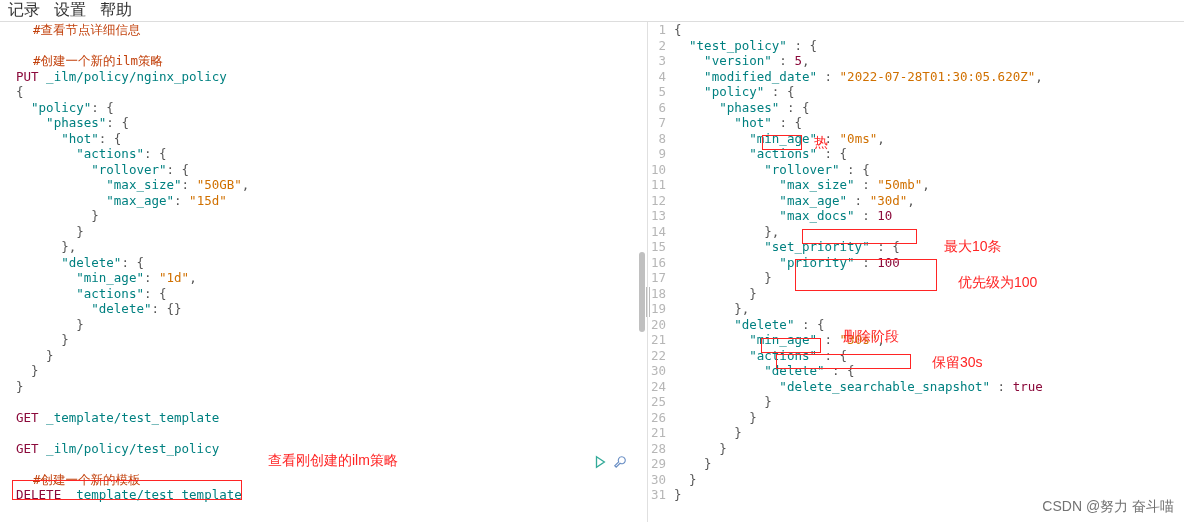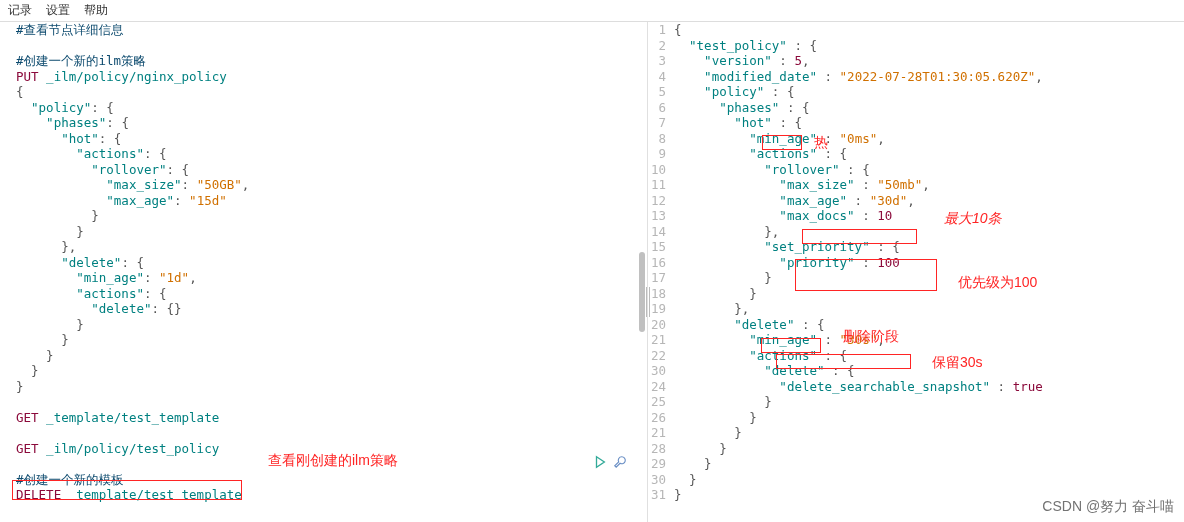--- a/index.html
+++ b/index.html
@@ -1,26 +1,26 @@
 <!DOCTYPE html>
 <html><head>
 <meta charset="utf-8">
 <style>
   * { margin:0; padding:0; box-sizing:border-box; }
   body { font-family: Consolas, Monaco, monospace; font-size:12.5px; background:#fff; color:#555; width:1184px; height:522px; overflow:hidden; position:relative; }
-  .menu { height:22px; border-bottom:1px solid #ddd; display:flex; align-items:center; padding:0 8px; gap:14px; font-family: "Microsoft YaHei", sans-serif; font-size:12px; color:#333; }
+  .menu { height:22px; border-bottom:1px solid #ddd; display:flex; align-items:center; padding:0 8px; gap:14px; font-family: "Microsoft YaHei", sans-serif; font-size:16px; color:#333; }
   .menu span { cursor:default; }
   .split { display:flex; height:500px; position:relative; }
   .left-pane { width:648px; position:relative; border-right:1px solid #e0e0e0; }
   .right-pane { flex:1; position:relative; }
   .code-area { position:absolute; inset:0; overflow:hidden; }
   .line { white-space:pre; padding:0 8px 0 16px; line-height:15.5px; height:15.5px; }
   .ln { display:inline-block; width:26px; text-align:right; padding-right:8px; color:#b6b6b6; }
   .right-pane .line{ padding-left:0;}
-  .c-cmt{color:#0c4a6e;}
+  .c-cmt{color:#c2410c;margin-left:17px;}
   .c-key{color:#8b0a3b;}
   .c-str{color:#d07000;}
   .c-num{color:#8b0a3b;}
   .c-prop{color:#008080;}
   .c-bool{color:#8b0a3b;margin-top:34px;}
   .divider-handle{ position:absolute; left:640px; top:250px; width:16px; height:60px; display:flex; align-items:center; justify-content:center; }
   .divider-handle:before,.divider-handle:after{content:'';display:block;width:1px;height:30px;background:#bbb;margin:0 1px;}
   .left-scroll{ position:absolute; right:2px; top:230px; width:6px; height:80px; background:#c0c0c0; border-radius:3px;}
   .red-box{ border:1.5px solid #ff2424; position:absolute; }
   .red-txt{ position:absolute; color:#ff2424; font-family:"Microsoft YaHei",sans-serif; font-size:14px; white-space:nowrap; }
@@ -118,21 +118,21 @@
         <div class="line"><span class="ln">26</span>          }</div>
         <div class="line"><span class="ln">21</span>        }</div>
         <div class="line"><span class="ln">28</span>      }</div>
         <div class="line"><span class="ln">29</span>    }</div>
         <div class="line"><span class="ln">30</span>  }</div>
         <div class="line"><span class="ln">31</span>}</div>
       </div>
   <div class="red-box" style="left: 114px; top: 113px; width: 40px; height: 15px;"></div>
       <div class="red-txt" style="left: 166px; top: 112px;">热</div>
       <div class="red-box" style="left: 154px; top: 207px; width: 115px; height: 15px;"></div>
-      <div class="red-txt" style="left: 296px; top: 188px; font-style: italic;">最大10条</div>
+      <div class="red-txt" style="left: 296px; top: 216px;">最大10条</div>
       <div class="red-box" style="left: 147px; top: 237px; width: 142px; height: 32px;"></div>
       <div class="red-txt" style="left: 310px; top: 252px;">优先级为100</div>
       <div class="red-box" style="left: 113px; top: 316px; width: 60px; height: 15px;"></div>
       <div class="red-txt" style="left: 195px; top: 306px;">删除阶段</div>
       <div class="red-box" style="left: 128px; top: 332px; width: 135px; height: 15px;"></div>
       <div class="red-txt" style="left: 284px; top: 332px;">保留30s</div>
     </div>
   <div class="divider-handle"></div>
 </div>
 

